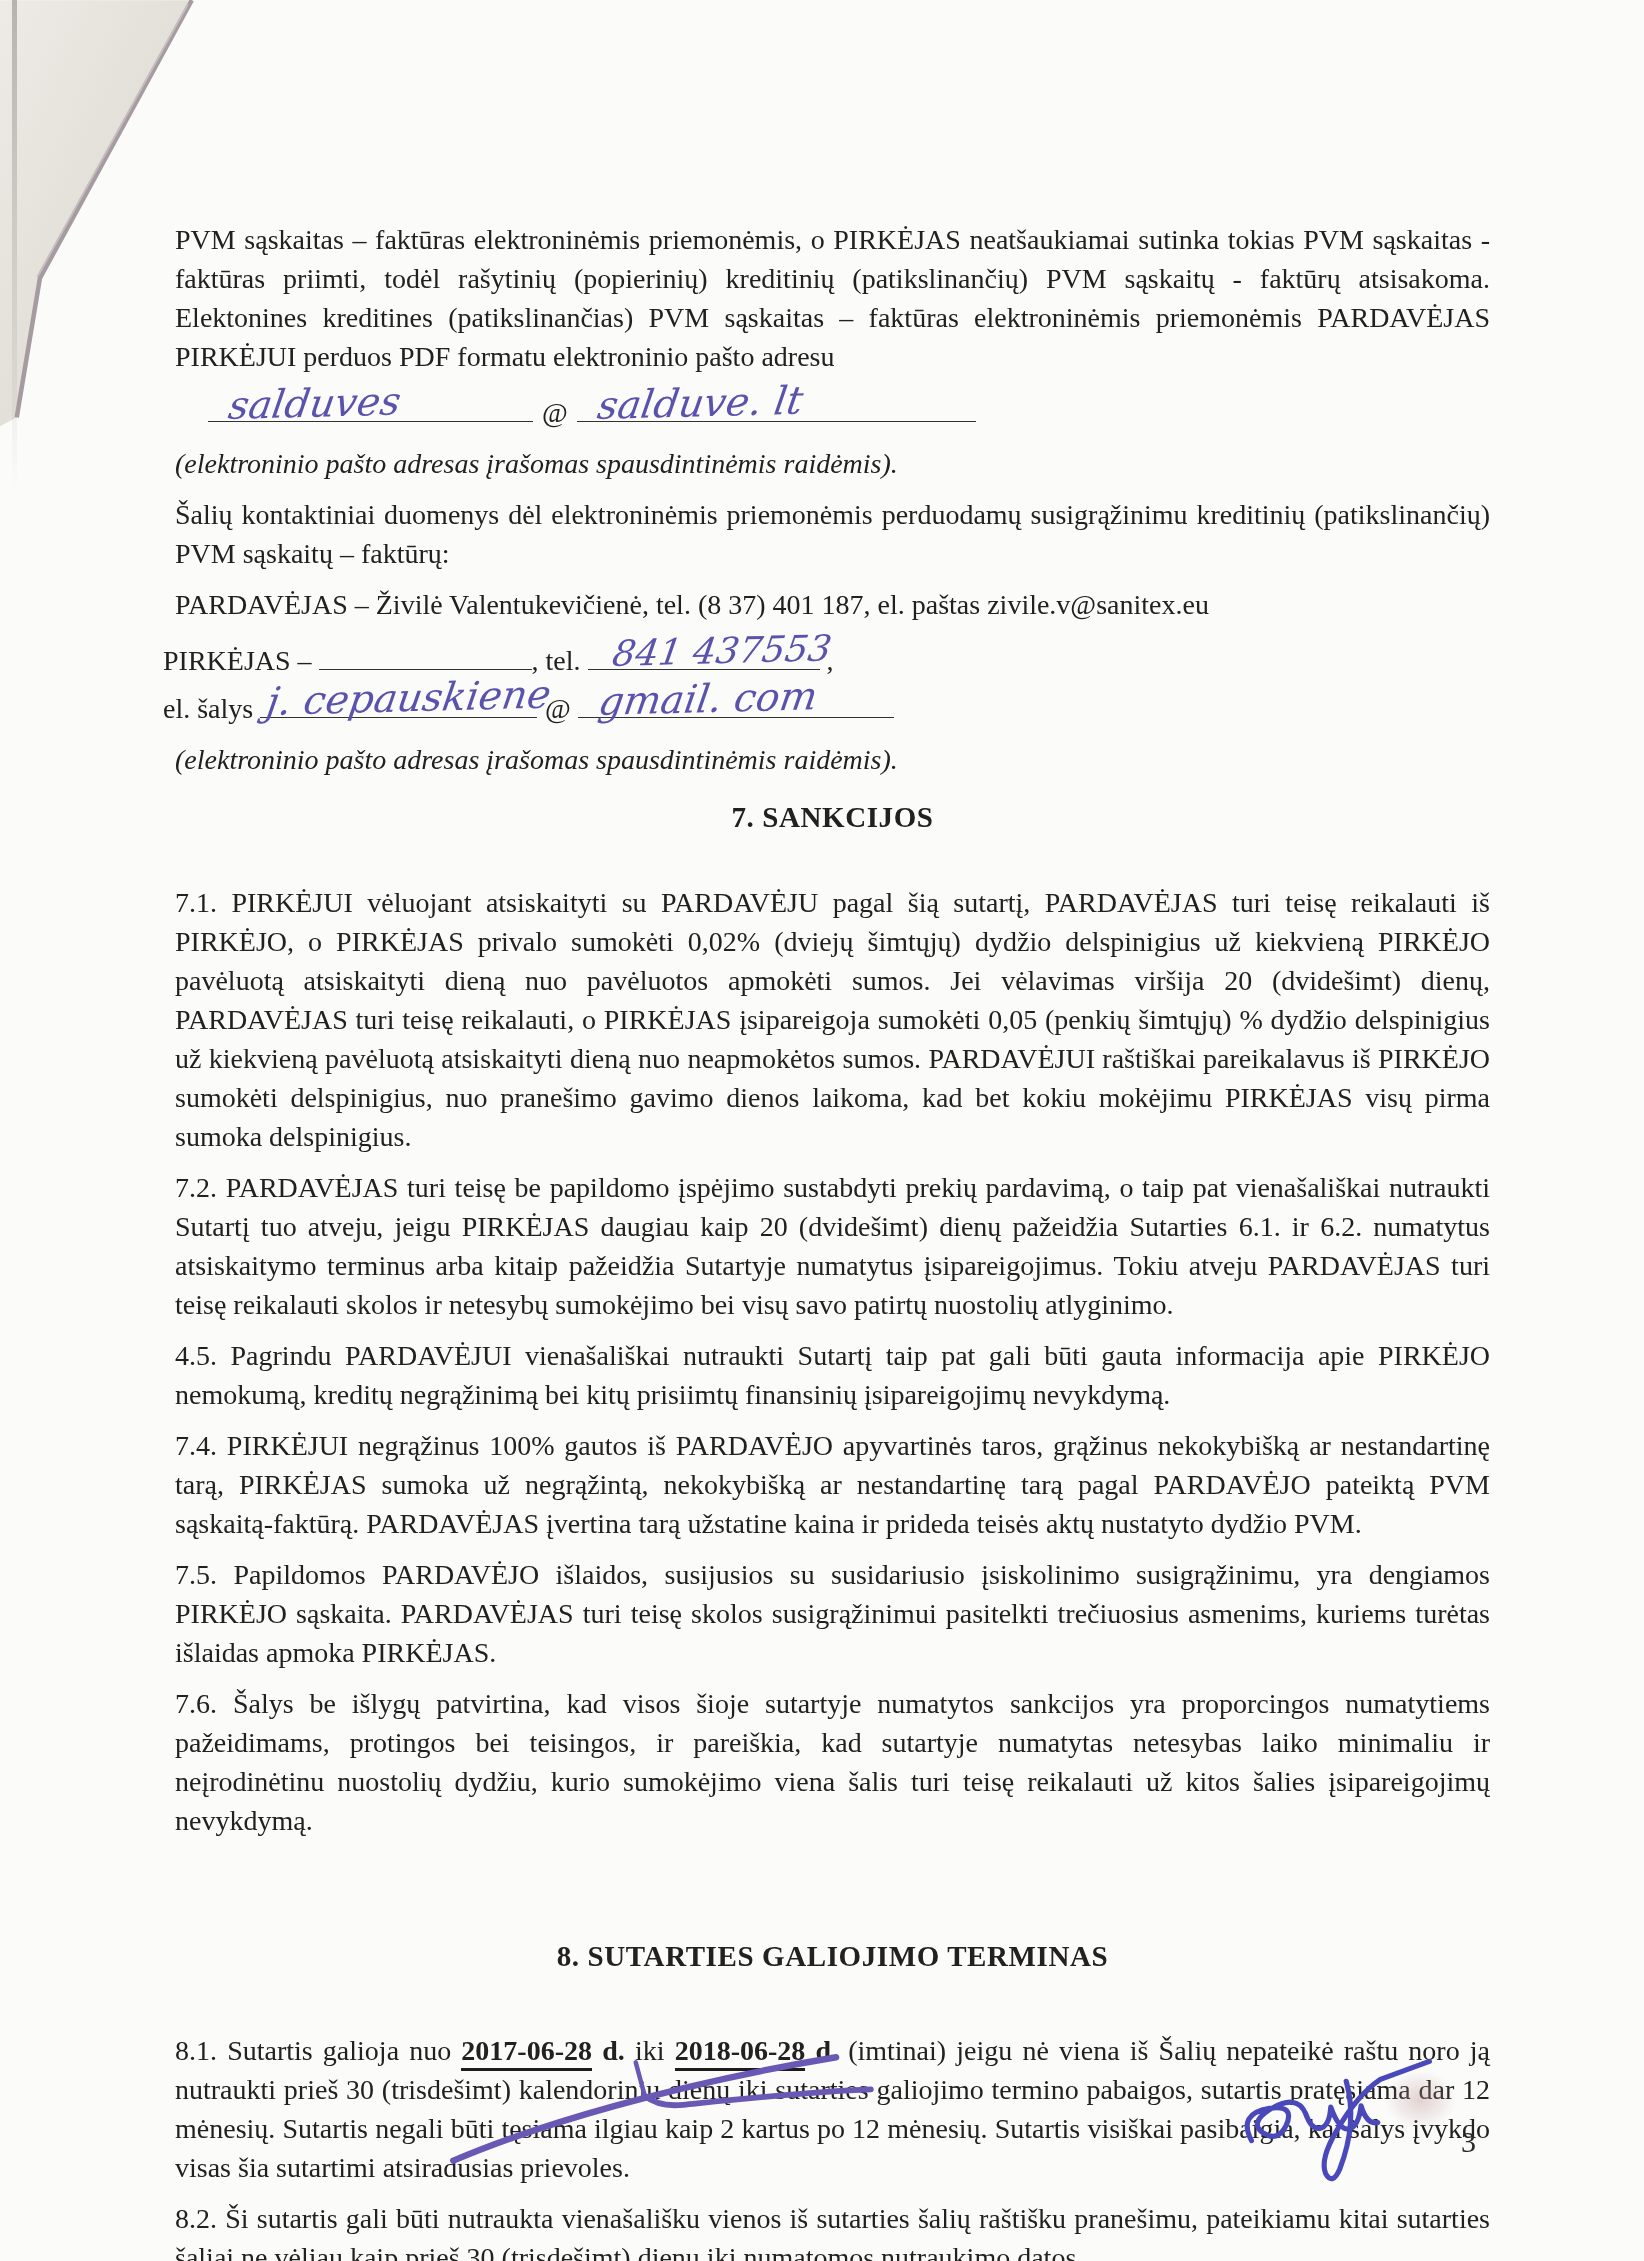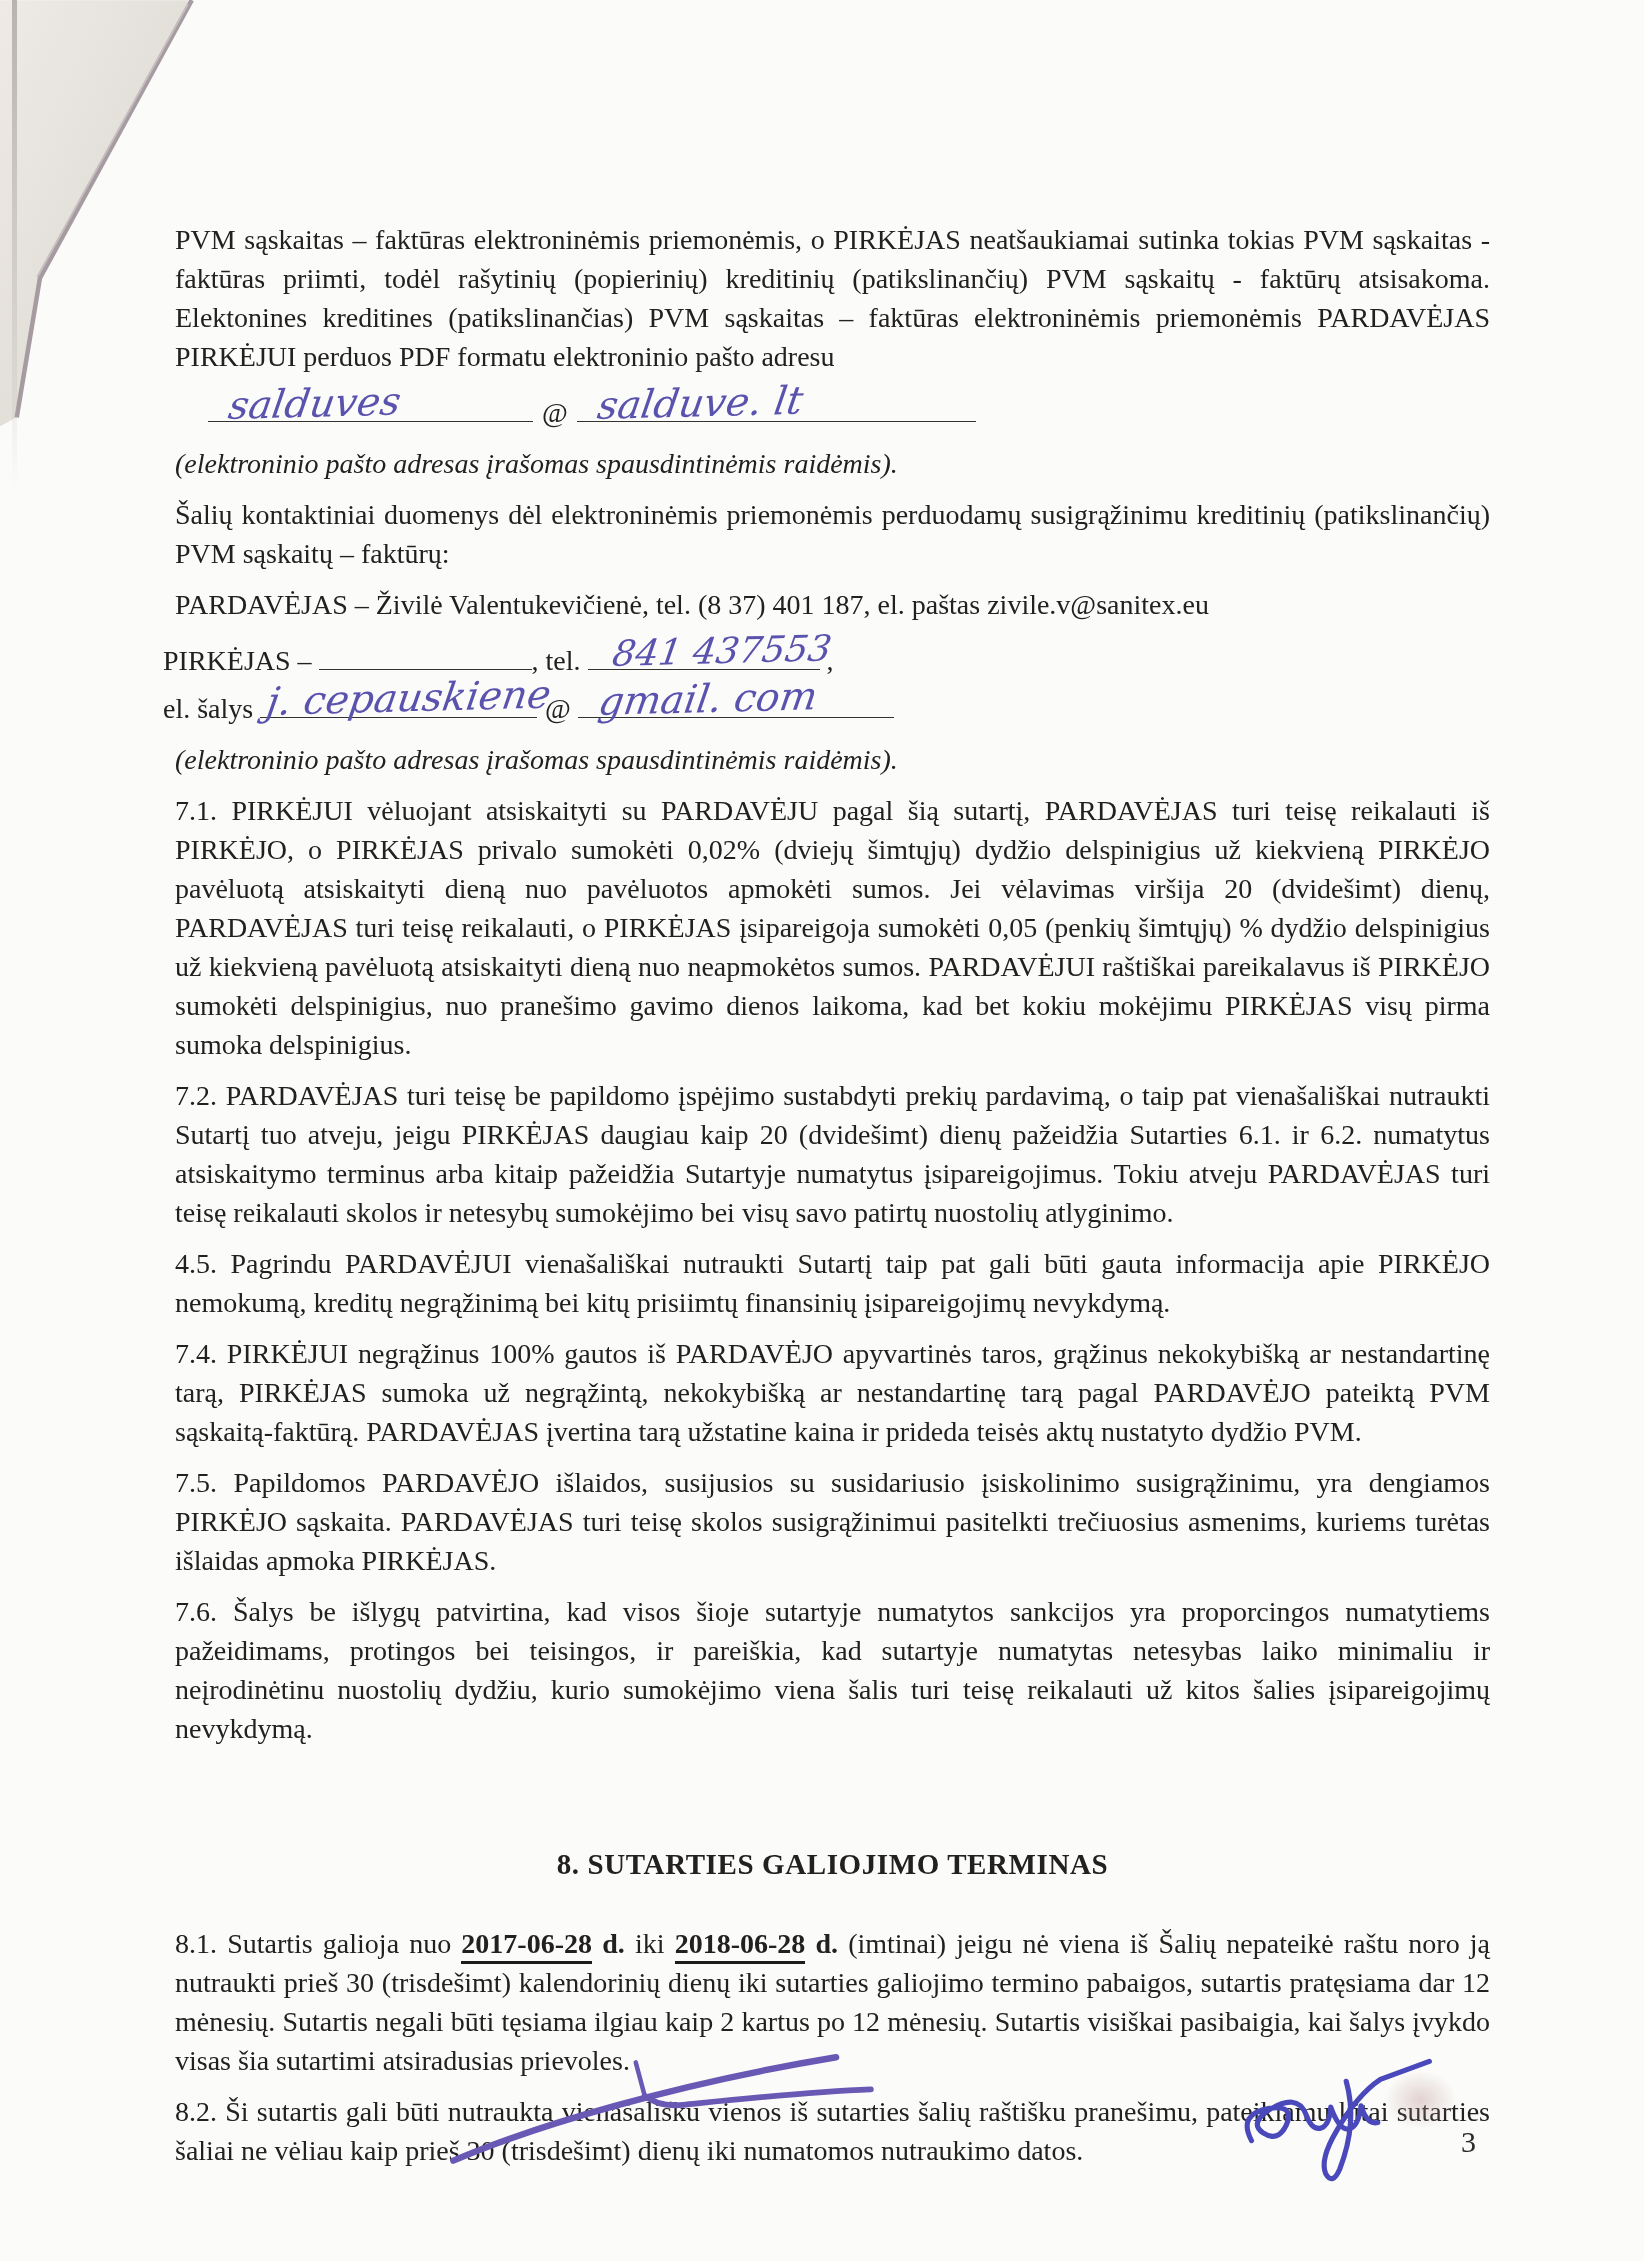--- a/index.html
+++ b/index.html
@@ -44,21 +44,21 @@
     transform:skewX(-10deg) rotate(-1.5deg);
     transform-origin:left bottom;
   }
   .heading{
     text-align:center;
     font-weight:bold;
     font-size:29px;
     letter-spacing:0.6px;
   }
   .h7{margin:19.3px 0 46px 0;}
-  .h8{margin:97px 0 40px 0;}
+  .h8{margin:97px 0 55px 0;}
   .date{
     font-weight:bold;
     border-bottom:3.2px solid #1d1c1b;
     padding-bottom:2px;
   }
   .bold{font-weight:bold;}
   .contacts-line{text-align:left;}
   .sig{position:absolute;pointer-events:none;}
   .smudge{
     position:absolute;left:1385px;top:2071px;width:71px;height:58px;
@@ -115,20 +115,21 @@
       <span>,</span>
     </div>
 
     <div class="hw-row">
       <span>el. šalys</span>
       <span class="blank" style="width:277px;"><span class="hw hw-in" style="left:3.9px;">j. cepauskiene</span></span><span style="padding:0 7.7px;">@</span><span class="blank" style="width:316px;"><span class="hw hw-in">gmail. com</span></span>
     </div>
 
     <p class="note">(elektroninio pašto adresas įrašomas spausdintinėmis raidėmis).</p>
 
+    <h2 class="heading h7">7. SANKCIJOS</h2>
 
     <p>7.1. PIRKĖJUI vėluojant atsiskaityti su PARDAVĖJU pagal šią sutartį, PARDAVĖJAS turi teisę reikalauti iš PIRKĖJO, o PIRKĖJAS privalo sumokėti 0,02% (dviejų šimtųjų) dydžio delspinigius už kiekvieną PIRKĖJO pavėluotą atsiskaityti dieną nuo pavėluotos apmokėti sumos. Jei vėlavimas viršija 20 (dvidešimt) dienų, PARDAVĖJAS turi teisę reikalauti, o PIRKĖJAS įsipareigoja sumokėti 0,05 (penkių šimtųjų) % dydžio delspinigius už kiekvieną pavėluotą atsiskaityti dieną nuo neapmokėtos sumos. PARDAVĖJUI raštiškai pareikalavus iš PIRKĖJO sumokėti delspinigius, nuo pranešimo gavimo dienos laikoma, kad bet kokiu mokėjimu PIRKĖJAS visų pirma sumoka delspinigius.</p>
     <p>7.2. PARDAVĖJAS turi teisę be papildomo įspėjimo sustabdyti prekių pardavimą, o taip pat vienašališkai nutraukti Sutartį tuo atveju, jeigu PIRKĖJAS daugiau kaip 20 (dvidešimt) dienų pažeidžia Sutarties 6.1. ir 6.2. numatytus atsiskaitymo terminus arba kitaip pažeidžia Sutartyje numatytus įsipareigojimus. Tokiu atveju PARDAVĖJAS turi teisę reikalauti skolos ir netesybų sumokėjimo bei visų savo patirtų nuostolių atlyginimo.</p>
     <p>4.5. Pagrindu PARDAVĖJUI vienašališkai nutraukti Sutartį taip pat gali būti gauta informacija apie PIRKĖJO nemokumą, kreditų negrąžinimą bei kitų prisiimtų finansinių įsipareigojimų nevykdymą.</p>
     <p>7.4. PIRKĖJUI negrąžinus 100% gautos iš PARDAVĖJO apyvartinės taros, grąžinus nekokybišką ar nestandartinę tarą, PIRKĖJAS sumoka už negrąžintą, nekokybišką ar nestandartinę tarą pagal PARDAVĖJO pateiktą PVM sąskaitą-faktūrą. PARDAVĖJAS įvertina tarą užstatine kaina ir prideda teisės aktų nustatyto dydžio PVM.</p>
     <p>7.5. Papildomos PARDAVĖJO išlaidos, susijusios su susidariusio įsiskolinimo susigrąžinimu, yra dengiamos PIRKĖJO sąskaita. PARDAVĖJAS turi teisę skolos susigrąžinimui pasitelkti trečiuosius asmenims, kuriems turėtas išlaidas apmoka PIRKĖJAS.</p>
     <p>7.6. Šalys be išlygų patvirtina, kad visos šioje sutartyje numatytos sankcijos yra proporcingos numatytiems pažeidimams, protingos bei teisingos, ir pareiškia, kad sutartyje numatytas netesybas laiko minimaliu ir neįrodinėtinu nuostolių dydžiu, kurio sumokėjimo viena šalis turi teisę reikalauti už kitos šalies įsipareigojimų nevykdymą.</p>
 
     <h2 class="heading h8">8. SUTARTIES GALIOJIMO TERMINAS</h2>
 

